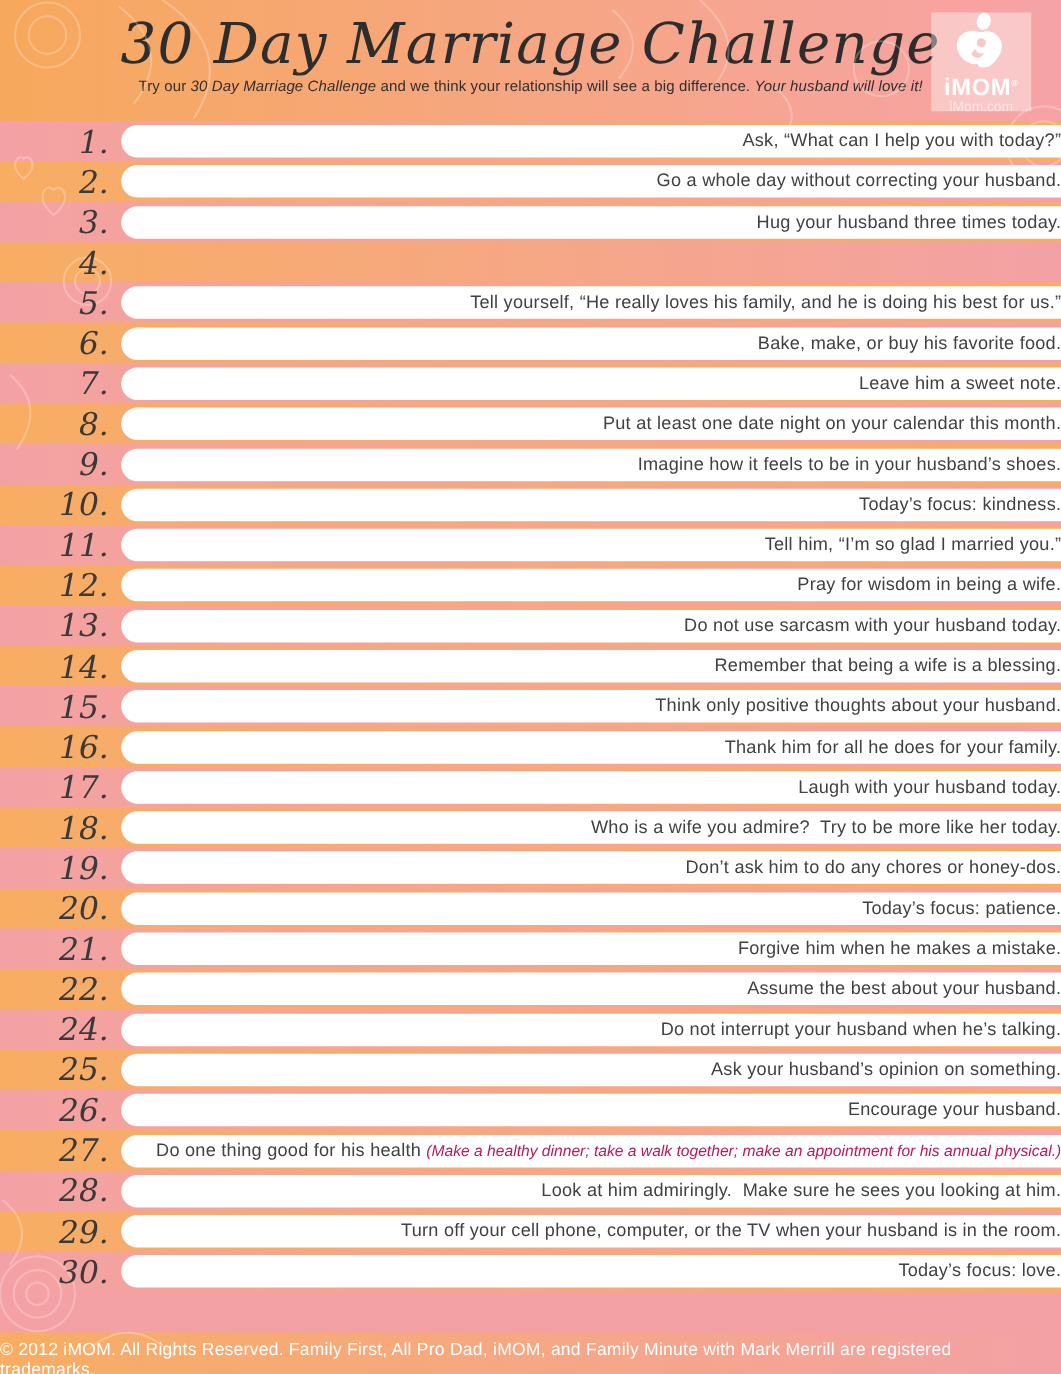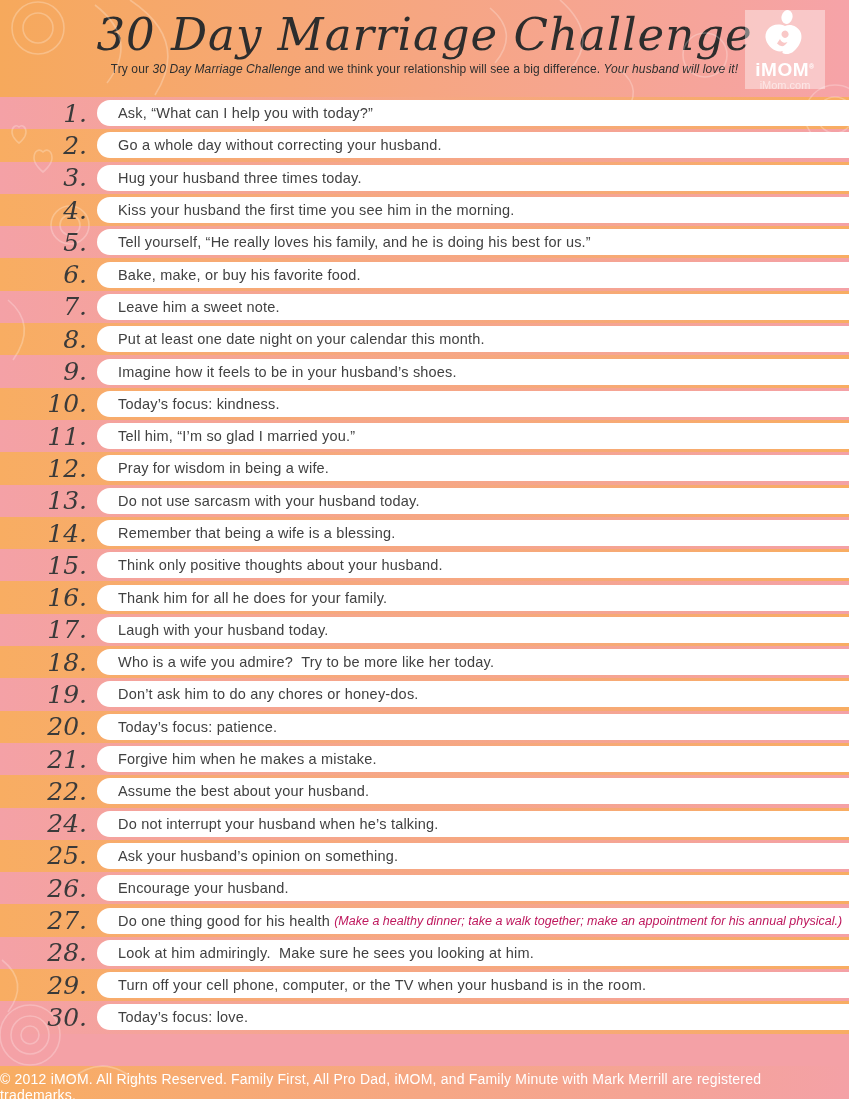--- a/index.html
+++ b/index.html
@@ -53,21 +53,21 @@
     width: 97px; box-sizing: border-box; text-align: right; padding-right: 10px;
     font-family: "DejaVu Serif", serif; font-style: italic;
     font-size: 25px; line-height: 1; color: #3a3a3a;
     position: relative; z-index: 2;
   }
   .pill {
     flex: 1; height: 26px; background: #ffffff;
     border-radius: 13px 0 0 13px;
     display: flex; align-items: center;
     padding-left: 21px; box-sizing: border-box;
-    position: relative; z-index: 2;
+    position: relative; z-index: 2; justify-content: flex-end;
   }
   .pill-text { font-size: 14.5px; color: #414141; letter-spacing: 0.2px; white-space: pre; }
   .pill-note { font-size: 12.5px; font-style: italic; color: #be185d; white-space: pre; }
 
   
   .footer {
     position: absolute; top: 1066px; left: 0; width: 849px; height: 33px;
     background: linear-gradient(to right, #f8ad62, #f4a1a6);
   }
   .copyright {
@@ -122,23 +122,20 @@
         </div>
       </div>
       <div class="row">
         <span class="num">3.</span>
         <div class="pill">
           <span class="pill-text">Hug your husband three times today.</span>
         </div>
       </div>
       <div class="row">
         <span class="num">4.</span>
-        <div class="pill">
-          <span class="pill-text">Kiss your husband the first time you see him in the morning.</span>
-        </div>
       </div>
       <div class="row">
         <span class="num">5.</span>
         <div class="pill">
           <span class="pill-text">Tell yourself, “He really loves his family, and he is doing his best for us.”</span>
         </div>
       </div>
       <div class="row">
         <span class="num">6.</span>
         <div class="pill">

